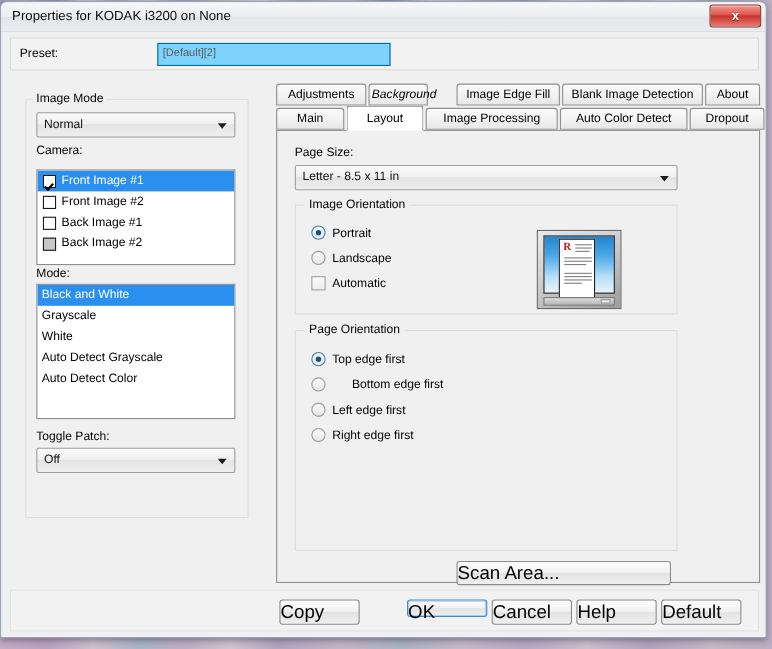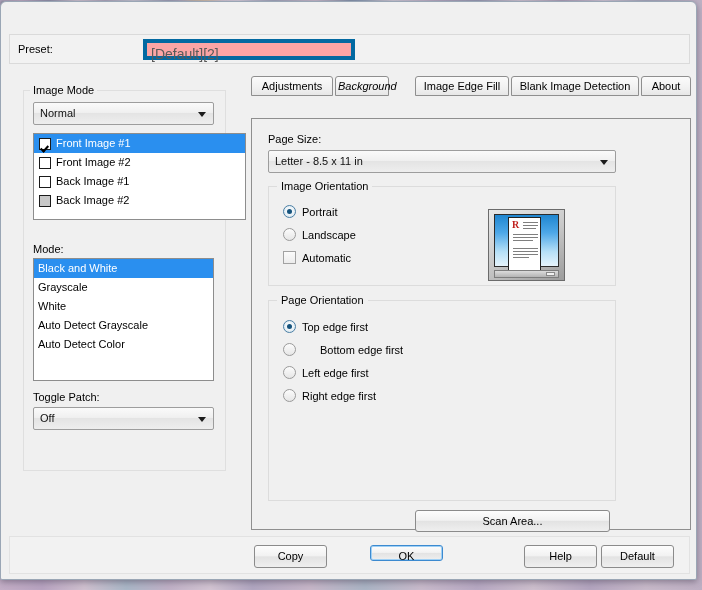--- a/index.html
+++ b/index.html
@@ -78,25 +78,25 @@
   #preset-bar {
     position: absolute; left: 8px; top: 32px;
     width: 681px; height: 30px;
     background: #f2f2f2;
     border: 1px solid #dadada;
   }
   #preset-label { position: absolute; left: 8px; top: 8px; }
   #preset-field {
     position: absolute; left: 133px; top: 4px;
     width: 212px; height: 21px;
-    background: #fca5a5;
-    border: 4px solid #0369a1;
+    background: #7dd3fc;
+    border: 1px solid #0369a1;
     color: #5a5a5a;
     padding: 3px 0 0 4px;
-    font-size: 14px;
+    font-size: 10px;
   }
 
   
   #left-panel {
     position: absolute; left: 22px; top: 88px;
     width: 203px; height: 381px;
     border: 1px solid #dfdfdf;
     background: #f0f0f0;
   }
   .grp-title {
@@ -267,22 +267,21 @@
   #orientation-preview .page .ln {
     position: absolute; height: 1px; background: #7f7f7f;
   }
 
   
   .btn {
     position: absolute;
     background: linear-gradient(180deg,#fdfdfd 0%, #f2f2f2 46%, #e3e3e3 52%, #efefef 100%);
     border: 1px solid #8b8b8b;
     border-radius: 3px;
-    font-size: 11px;
-    text-align: center;
+    font-size: 17px;
     cursor: pointer;
     color: #000;
   }
   .btn.default-btn {
     border: 1px solid #3c8ad0;
     box-shadow: 0 0 0 1px #9fd0f5 inset;
   }
 
   #bottom-bar {
     position: absolute; left: 8px; top: 534px;
@@ -295,38 +294,42 @@
 <body>
 
 <div id="desktop-bg">
   <div class="bg-strip"></div>
   <div class="bg-blob" style="left:180px;top:0px;width:44px;height:22px;background:#d8b54a;"></div>
   <div class="bg-blob" style="left:340px;top:0px;width:36px;height:18px;background:#6f8fb5;"></div>
 </div>
 
 <div id="dialog">
 
+  <div id="titlebar">
+    <div id="title-text">Properties for KODAK i3200 on None</div>
+    <div id="close-button">x</div>
+  </div>
 
   <div id="preset-bar">
     <div id="preset-label">Preset:</div>
     <div id="preset-field">[Default][2]</div>
   </div>
 
   <div id="left-panel">
 
     <div class="grp-title" style="left:6px;top:-7px;">Image Mode</div>
 
     <div class="combo" style="left:9px;top:11px;width:181px;">
       <span class="val">Normal</span>
       <span class="arrow"></span>
     </div>
 
     <div class="field-label" style="position:absolute;left:9px;top:40px;">Camera:</div>
 
-    <div class="listbox" style="left:9px;top:42px;width:213px;height:87px;" id="camera-list">
+    <div class="listbox" style="left:9px;top:63px;width:181px;height:87px;" id="camera-list">
         <div class="cam-row sel">
           <span class="cbx checked"></span>
           <span>Front Image #1</span>
         </div>
         <div class="cam-row">
           <span class="cbx"></span>
           <span>Front Image #2</span>
         </div>
         <div class="cam-row">
           <span class="cbx"></span>
@@ -356,20 +359,27 @@
     </div>
   </div>
 
   <div id="tab-area">
     <div class="tabrow" id="tabrow1">
         <div class="tab" style="left: 0px; width: 82px;">Adjustments</div>
         <div class="tab" style="left: 84px; width: 54px; font-style: italic;">Background</div>
         <div class="tab" style="left: 260px; width: 128px;">Blank Image Detection</div>
         <div class="tab" style="left: 164px; width: 94px;">Image Edge Fill</div>
         <div class="tab" style="left: 390px; width: 50px;">About</div>
+      </div>
+    <div class="tabrow" id="tabrow2" style="margin-top:1px;">
+        <div class="tab" style="left: 0px; width: 62px;">Main</div>
+        <div class="tab active" style="left: 64px; width: 70px;">Layout</div>
+        <div class="tab" style="left: 136px; width: 120px;">Image Processing</div>
+        <div class="tab" style="left: 258px; width: 116px;">Auto Color Detect</div>
+        <div class="tab" style="left: 376px; width: 68px;">Dropout</div>
       </div>
   </div>
 
   <div id="tab-panel">
 
     <div class="field-label" style="position:absolute;left:16px;top:14px;">Page Size:</div>
 
     <div class="combo" style="left:16px;top:31px;width:348px;">
       <span class="val">Letter - 8.5 x 11 in</span>
       <span class="arrow"></span>
@@ -433,17 +443,18 @@
         <span>Right edge first</span>
       </div>
     </div>
 
     <div class="btn" style="left:163px;top:391px;width:195px;height:22px;line-height:20px;">Scan Area...</div>
   </div>
 
   <div id="bottom-bar">
       <div class="btn" style="left: 244px; top: 8px; width: 73px; height: 23px; line-height: 21px;">Copy</div>
       <div class="btn default-btn" style="left: 360px; top: 8px; width: 73px; height: 16px; line-height: 21px;">OK</div>
+      <div class="btn" style="left: 437px; top: 8px; width: 73px; height: 23px; line-height: 21px;">Cancel</div>
       <div class="btn" style="left: 514px; top: 8px; width: 73px; height: 23px; line-height: 21px;">Help</div>
       <div class="btn" style="left: 591px; top: 8px; width: 73px; height: 23px; line-height: 21px;">Default</div>
     </div>
 
 </div>
 
 </body></html>

